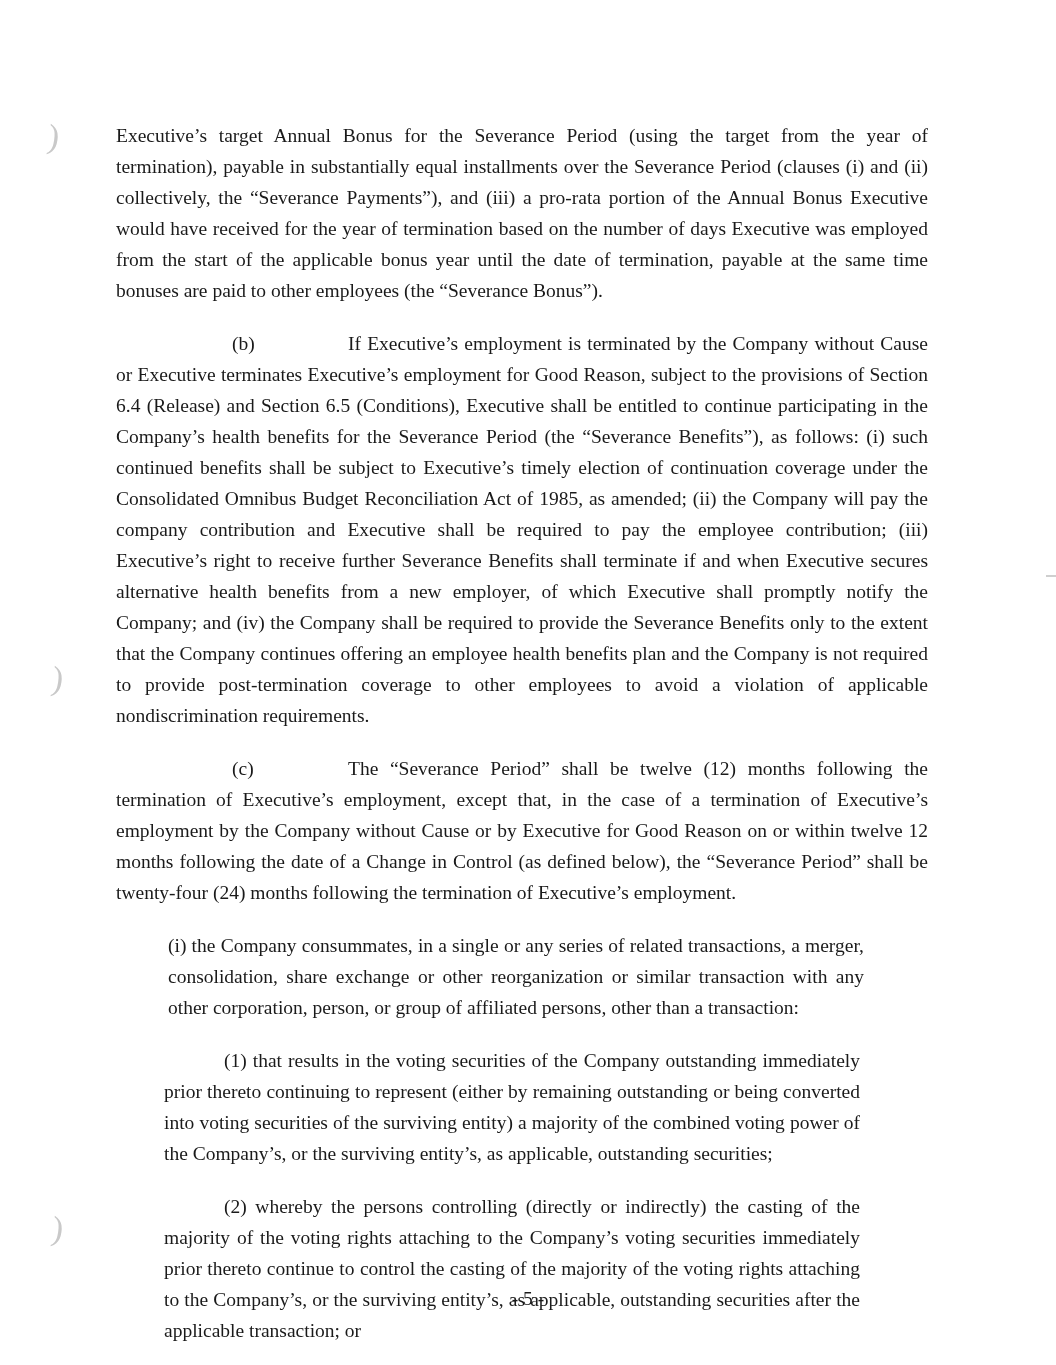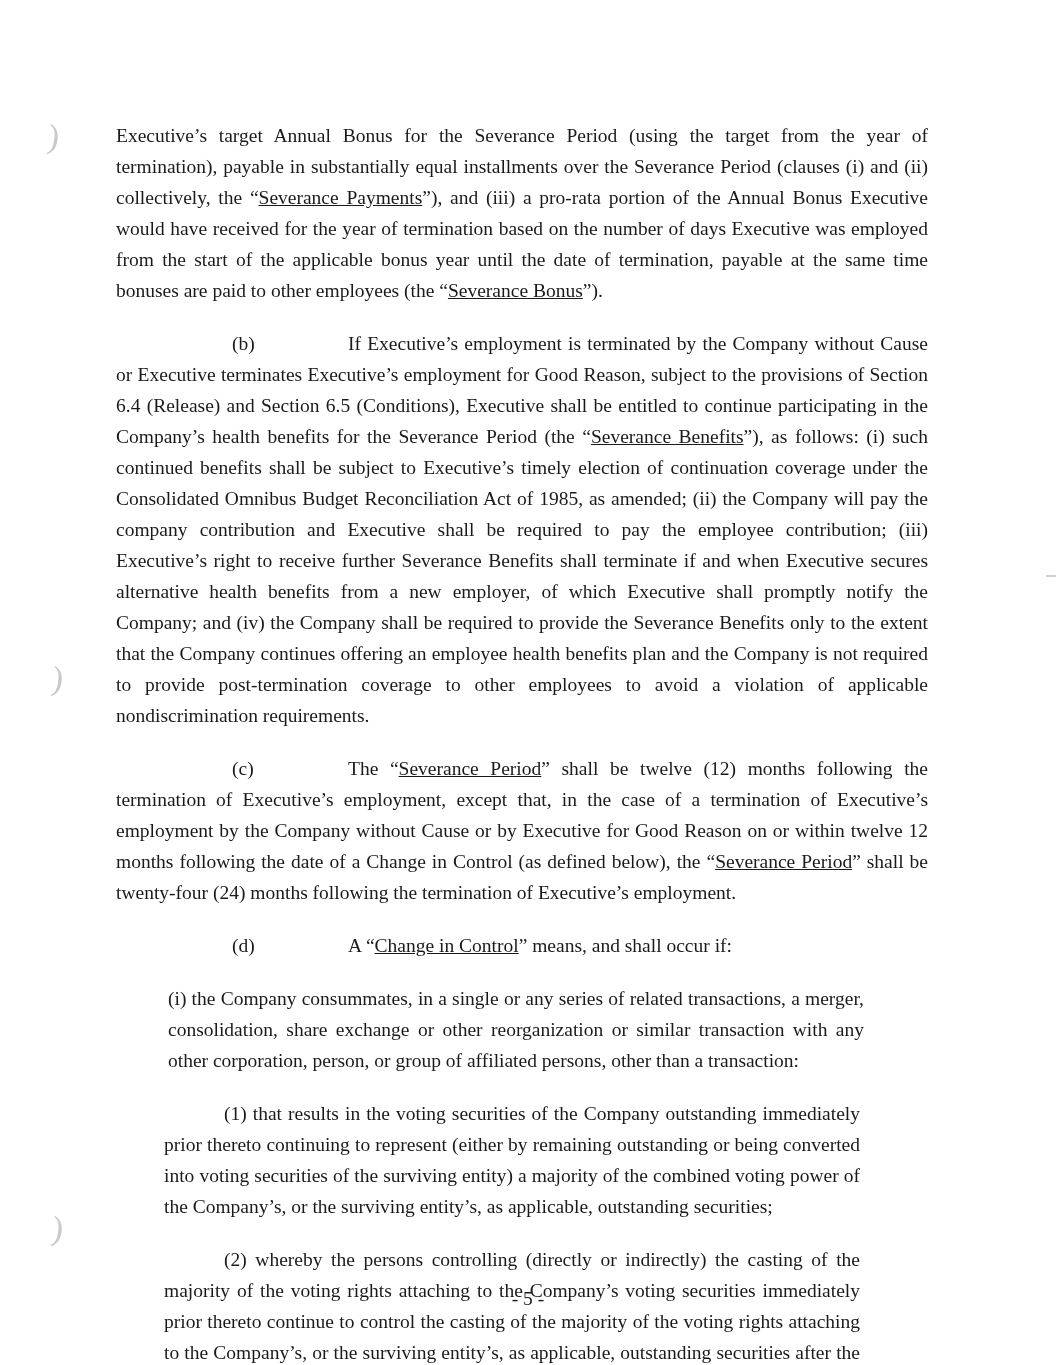--- a/index.html
+++ b/index.html
@@ -26,21 +26,20 @@
     margin: 0 0 0 0;
     font-size: 19.5px;
     line-height: 31px;
     text-align: justify;
     text-justify: inter-word;
   }
   .para + .para {
     margin-top: 22px;
   }
   .u {
-    text-decoration: underline;
   }
   .label-a {
     display: inline-block;
     width: 116px;
     text-indent: 0;
   }
   .sub1 {
     margin-left: 52px;
     width: 696px;
     margin-top: 22px;
@@ -94,21 +93,20 @@
   <div class="edge-mark"></div>
 
   <div class="content">
 
     <p class="para" id="p0"><span>Executive’s target Annual Bonus for the Severance Period (using the target from the year of termination), payable in substantially equal installments over the Severance Period (clauses (i) and (ii) collectively, the “</span><span class="u">Severance Payments</span><span>”), and (iii) a pro-rata portion of the Annual Bonus Executive would have received for the year of termination based on the number of days Executive was employed from the start of the applicable bonus year until the date of termination, payable at the same time bonuses are paid to other employees (the “</span><span class="u">Severance Bonus</span><span>”).</span></p>
 
     <p class="para para-b-lead" id="p1"><span class="label-a">(b)</span><span>If Executive’s employment is terminated by the Company without Cause or Executive terminates Executive’s employment for Good Reason, subject to the provisions of Section 6.4 (Release) and Section 6.5 (Conditions), Executive shall be entitled to continue participating in the Company’s health benefits for the Severance Period (the “</span><span class="u">Severance Benefits</span><span>”), as follows: (i) such continued benefits shall be subject to Executive’s timely election of continuation coverage under the Consolidated Omnibus Budget Reconciliation Act of 1985, as amended; (ii) the Company will pay the company contribution and Executive shall be required to pay the employee contribution; (iii) Executive’s right to receive further Severance Benefits shall terminate if and when Executive secures alternative health benefits from a new employer, of which Executive shall promptly notify the Company;  and (iv) the Company shall be required to provide the Severance Benefits only to the extent that the Company continues offering an employee health benefits plan and the Company is not required to provide post-termination coverage to other employees to avoid a violation of applicable nondiscrimination requirements.</span></p>
 
     <p class="para para-b-lead" id="p2"><span class="label-a">(c)</span><span>The “</span><span class="u">Severance Period</span><span>” shall be twelve (12) months following the termination of Executive’s employment, except that, in the case of a termination of Executive’s employment by the Company without Cause or by Executive for Good Reason on or within twelve 12 months following the date of a Change in Control (as defined below), the “</span><span class="u">Severance Period</span><span>” shall be twenty-four (24) months following the termination of Executive’s employment.</span></p>
 
-    <p class="para para-b-lead" id="p3"><span class="label-a">(d)</span><span>A “</span><span class="u">Change in Control</span><span>” means, and shall occur if:</span></p>
 
     <p class="para sub1" id="p4"><span>(i) the Company consummates, in a single or any series of related transactions, a merger, consolidation, share exchange or other reorganization or similar transaction with any other corporation, person, or group of affiliated persons, other than a transaction:</span></p>
 
     <p class="para sub2" id="p5"><span>(1) that results in the voting securities of the Company outstanding immediately prior thereto continuing to represent (either by remaining outstanding or being converted into voting securities of the surviving entity) a majority of the combined voting power of the Company’s, or the surviving entity’s, as applicable, outstanding securities;</span></p>
 
     <p class="para sub2" id="p6"><span>(2) whereby the persons controlling (directly or indirectly) the casting of the majority of the voting rights attaching to the Company’s voting securities immediately prior thereto continue to control the casting of the majority of the voting rights attaching to the Company’s, or the surviving entity’s, as applicable, outstanding securities after the applicable transaction; or</span></p>
 
   </div>
 
   <div class="footer">- 5 -</div>

